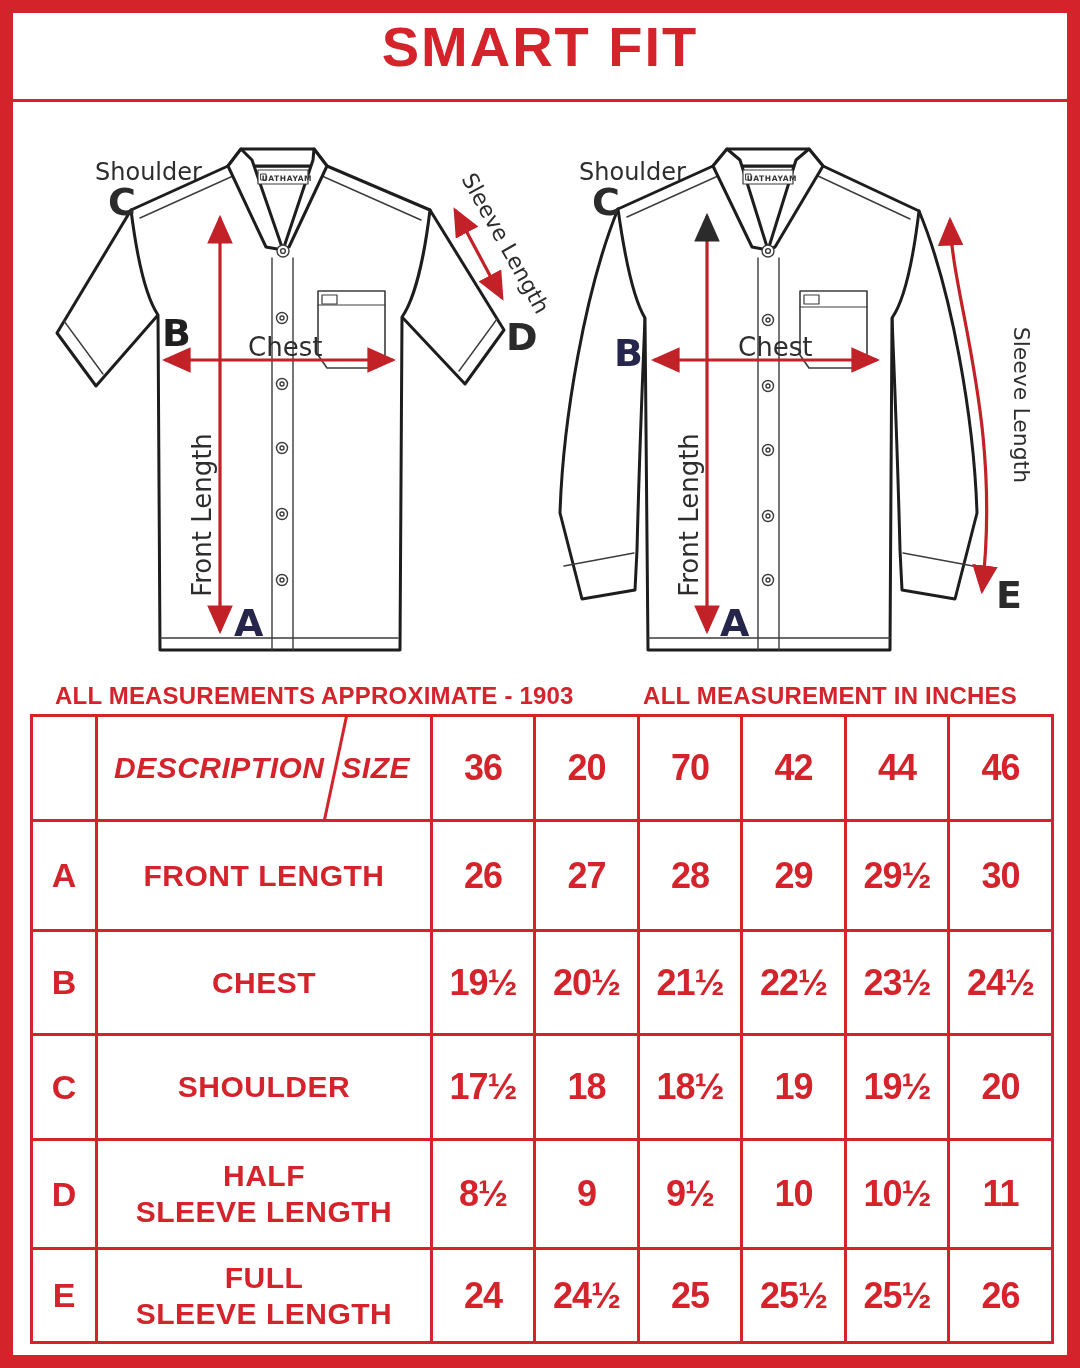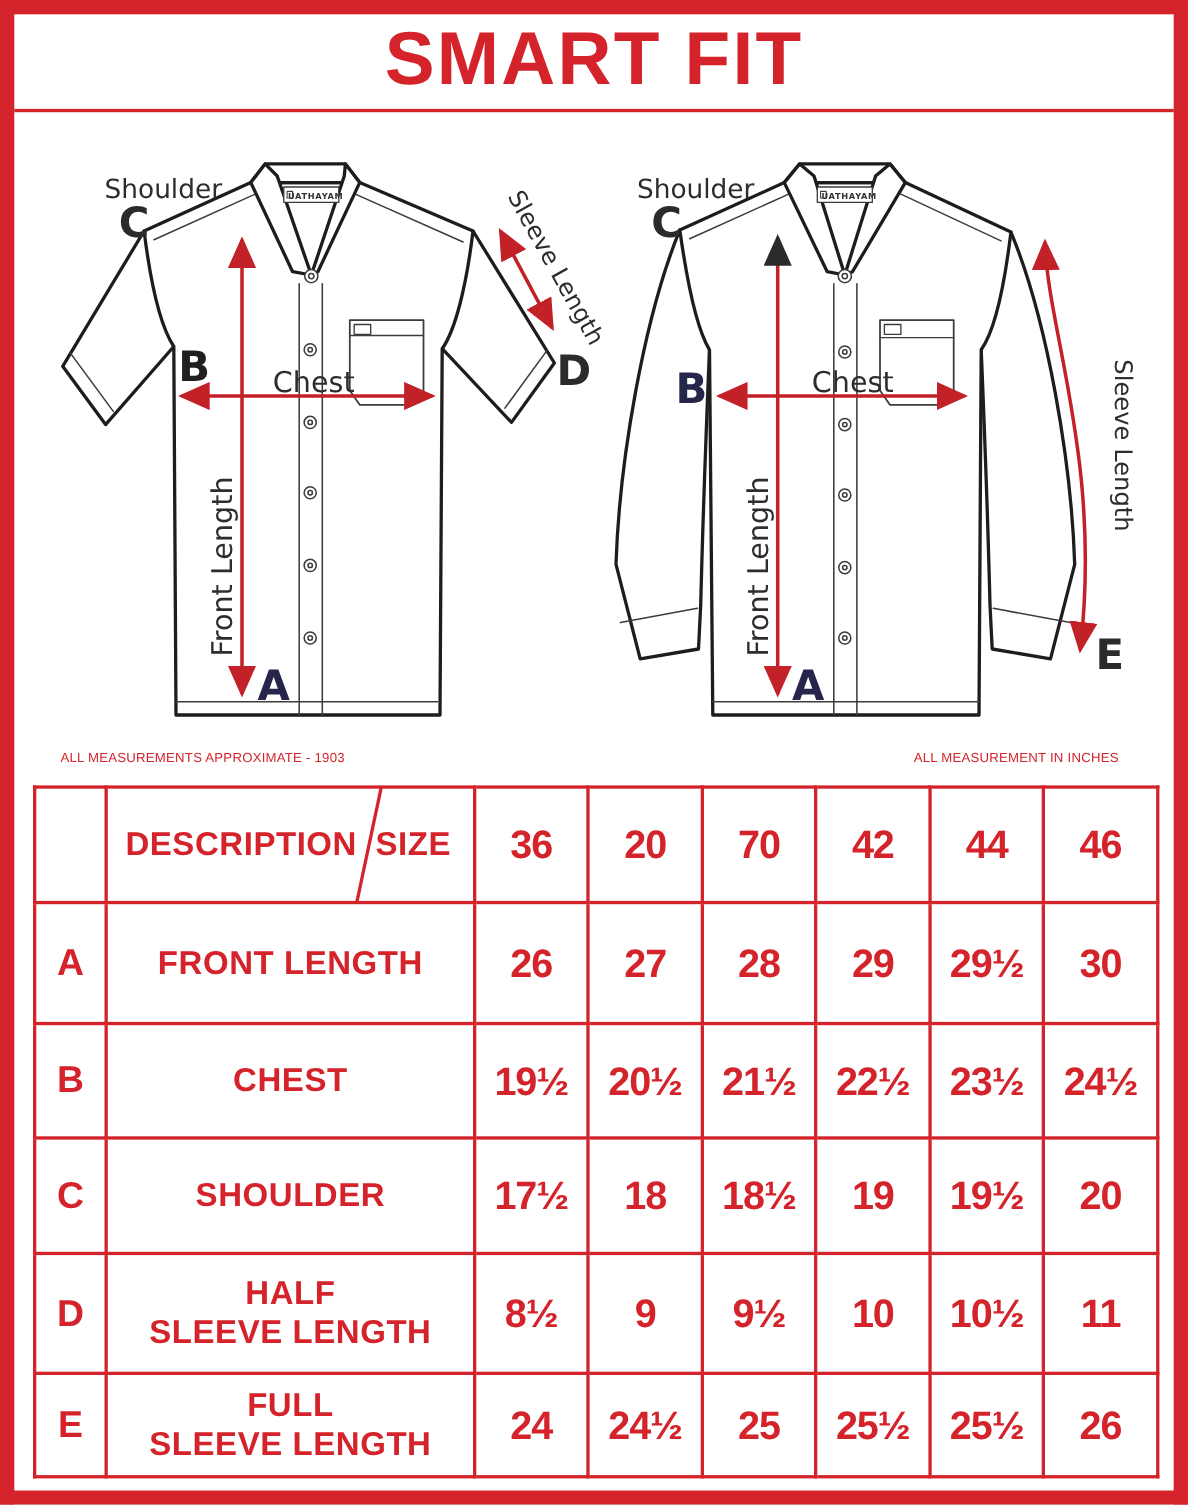--- a/index.html
+++ b/index.html
@@ -14,26 +14,26 @@
     font-family:"Liberation Sans",sans-serif;overflow:hidden;margin:0 auto;
   }
   .bar{position:absolute;background:var(--red);}
   .bar-top{top:0;left:0;right:0;height:13px;}
   .bar-bottom{bottom:0;left:0;right:0;height:13px;}
   .bar-left{top:0;bottom:0;left:0;width:13px;}
   .bar-right{top:0;bottom:0;right:0;width:13px;}
   .title-rule{position:absolute;top:99px;left:13px;right:13px;height:3px;background:var(--red);}
   .page-title{
     position:absolute;top:18px;left:13px;right:13px;margin:0;
-    text-align:center;color:var(--red);font-size:68px;font-weight:bold;
+    text-align:center;color:var(--red);font-size:56px;font-weight:bold;
     letter-spacing:2px;line-height:1.05;
   }
   .diagram-svg{position:absolute;left:13px;top:104px;width:1054px;height:562px;}
   .notes{position:absolute;top:682px;left:13px;right:13px;height:26px;color:var(--red);
-    font-weight:normal;font-size:12px;letter-spacing:0.2px;}
+    font-weight:bold;font-size:24px;letter-spacing:0.2px;}
   .note-left{position:absolute;left:42px;top:0;}
   .note-right{position:absolute;right:50px;top:0;text-align:right;}
   table.size-table{
     position:absolute;left:30px;top:714px;width:1021px;
     border-collapse:collapse;table-layout:fixed;background:#fff;
   }
   table.size-table td{
     border:3px solid var(--red);color:var(--red);font-weight:bold;
     text-align:center;vertical-align:middle;padding:0;
   }
@@ -41,21 +41,21 @@
   tr.r1{height:110px;}
   tr.r2{height:104px;}
   tr.r3{height:105px;}
   tr.r4{height:109px;}
   tr.r5{height:94px;}
   td.c-key{font-size:34px;}
   td.c-val{font-size:36px;letter-spacing:-1px;}
   td.c-desc{font-size:30px;letter-spacing:0.5px;line-height:1.2;}
   td.head-desc{position:relative;}
   .head-desc-inner{display:flex;justify-content:space-between;align-items:flex-start;
-    padding:0 20px 0 16px;}
+    padding:0 20px 0 16px;font-style:italic;}
   .diag{position:absolute;left:236px;top:-3px;height:108px;width:3px;
     background:var(--red);transform:rotate(12deg);transform-origin:center;}
   .desc-line{display:block;}
 </style>
 </head>
 <body>
 
 <div class="page">
 
   <div class="bar bar-top"></div>

